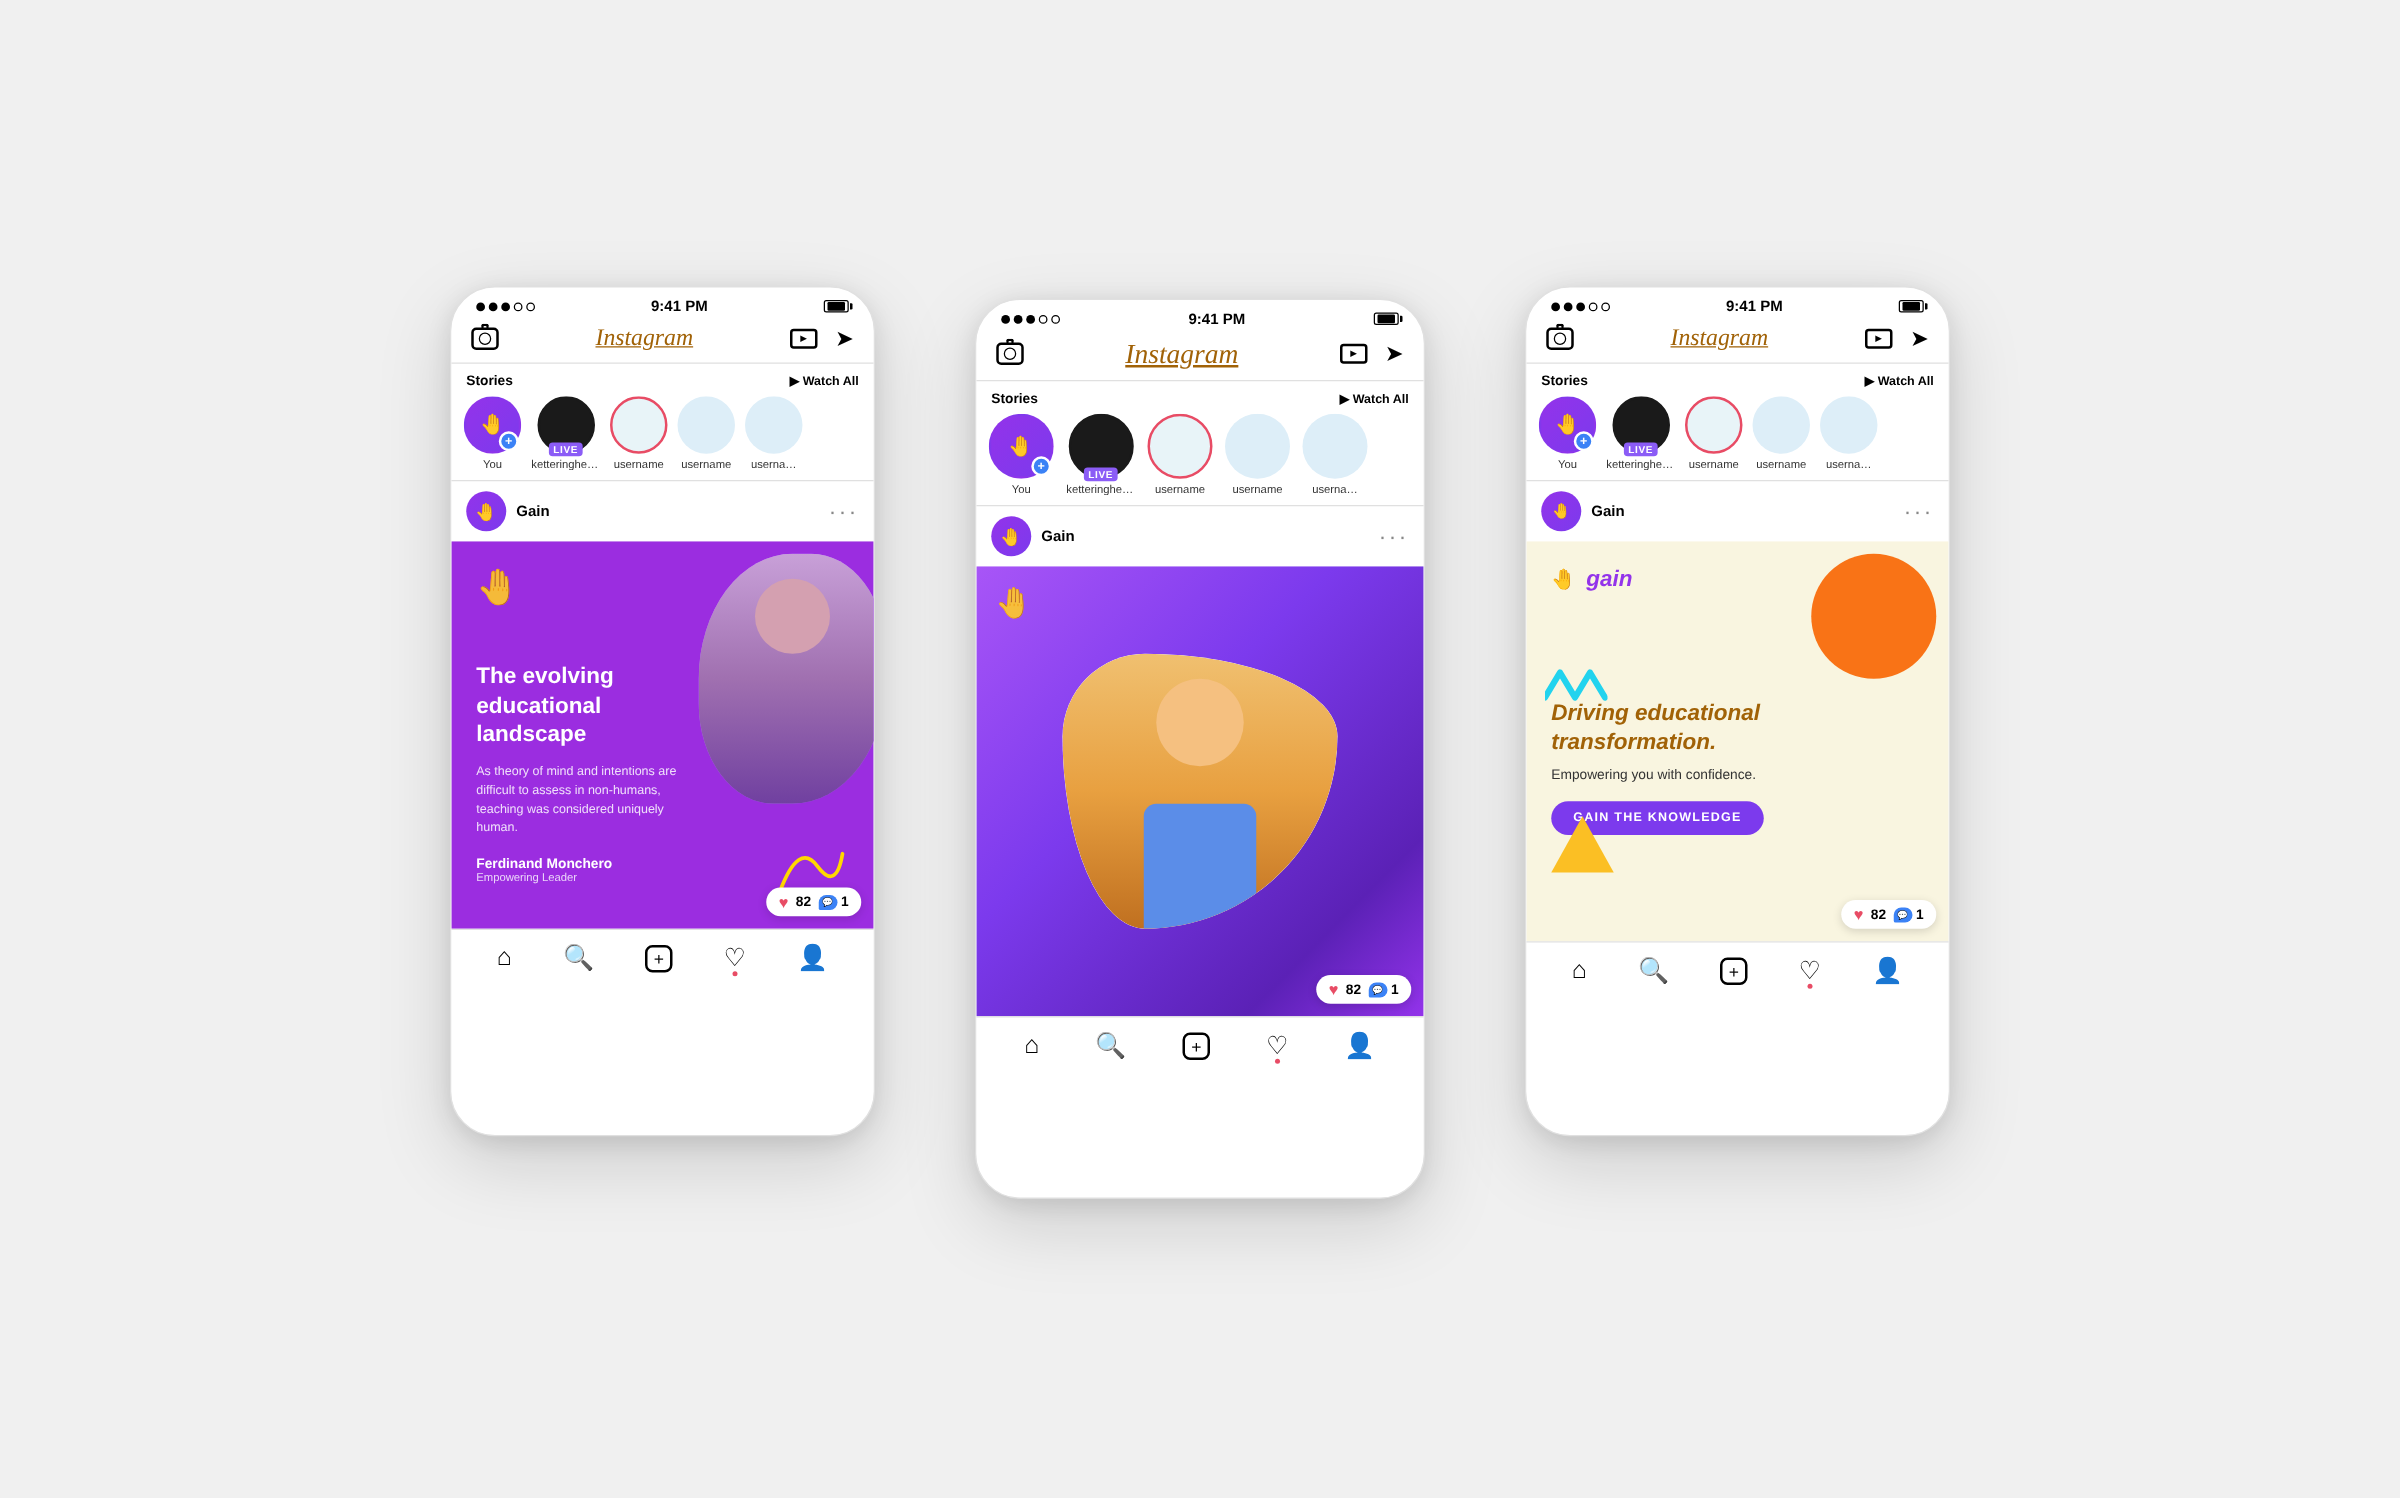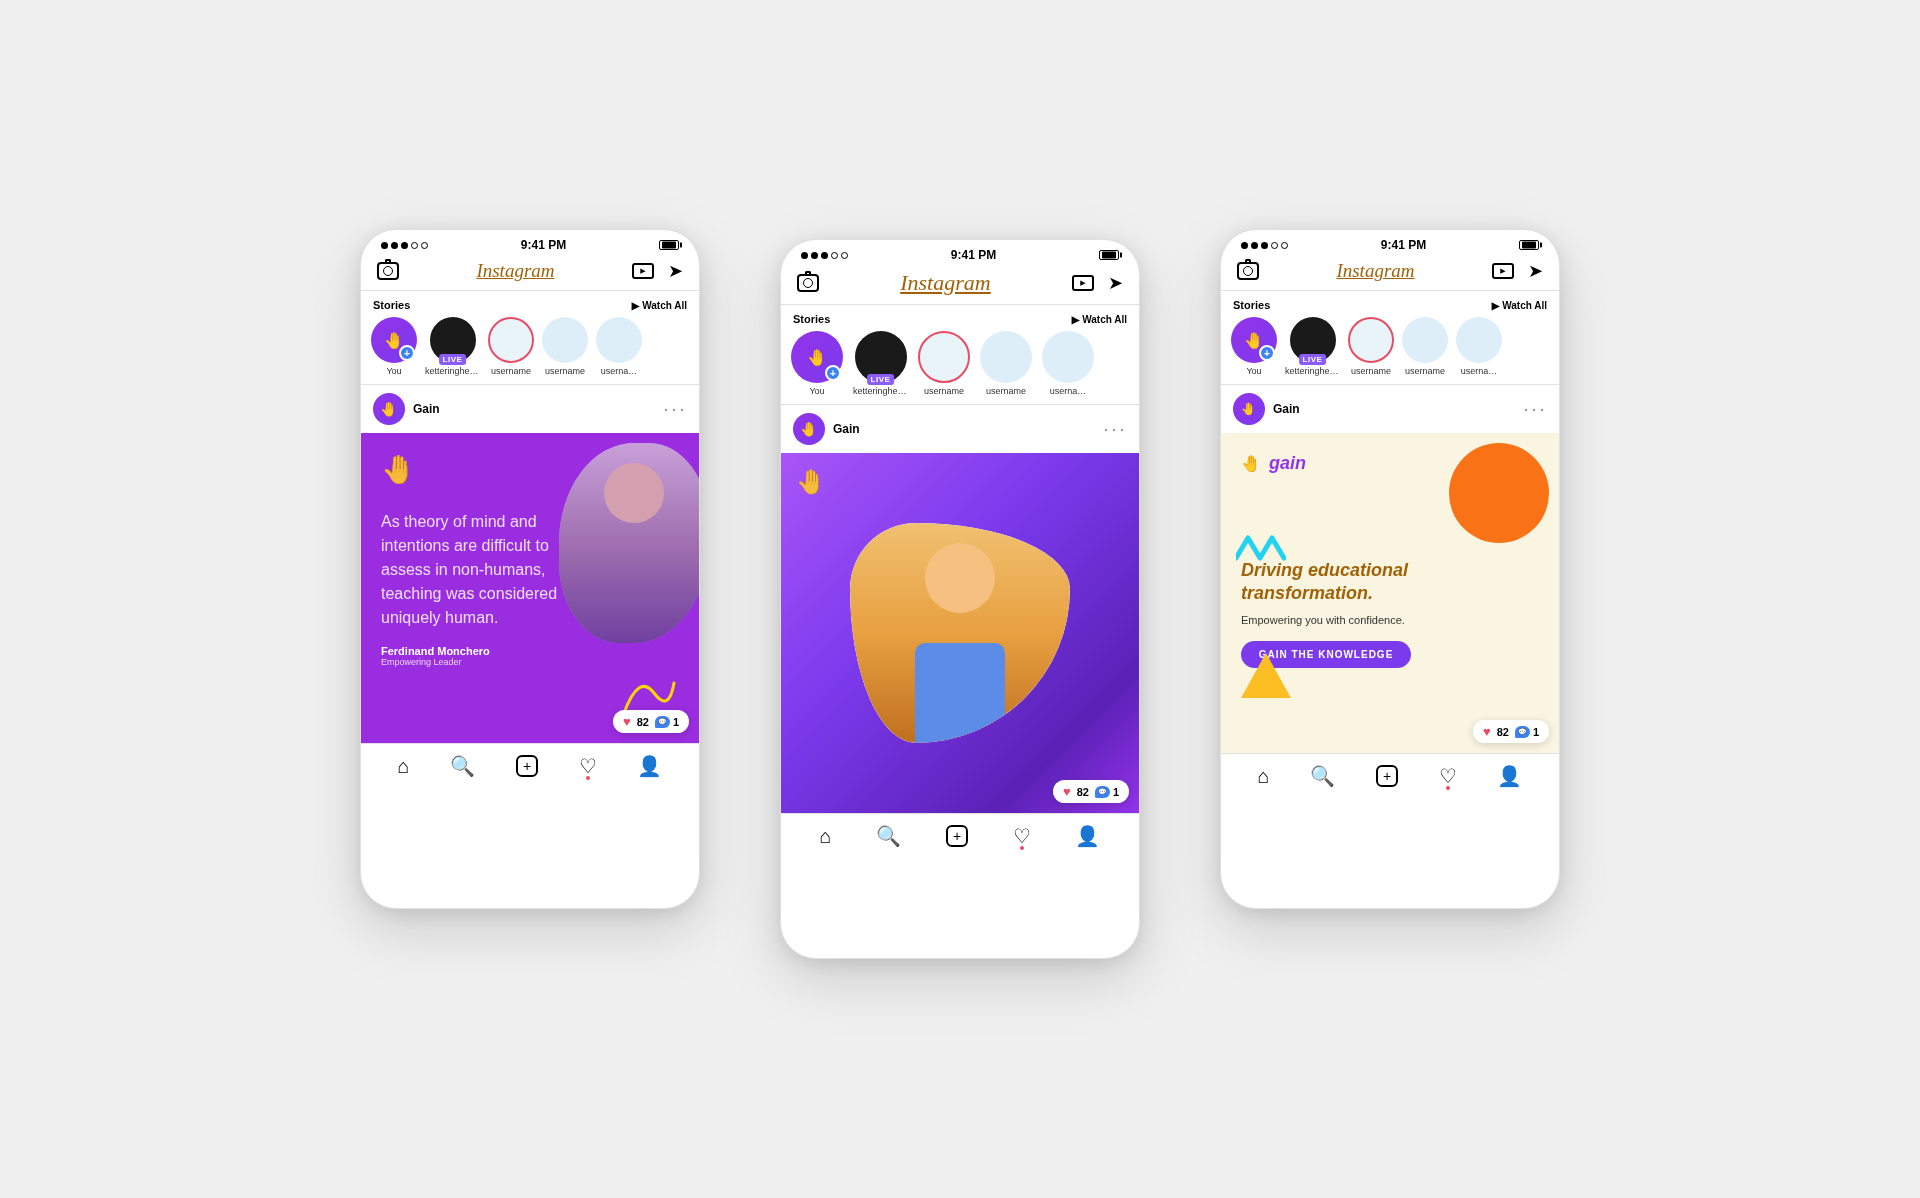--- a/index.html
+++ b/index.html
@@ -359,21 +359,21 @@
       font-size: 18px;
       font-weight: 700;
       line-height: 1.3;
       margin-top: 60px;
       margin-bottom: 10px;
       max-width: 180px;
     }
 
     .post-subtitle {
       color: rgba(255,255,255,0.85);
-      font-size: 16px;
+      font-size: 10px;
       line-height: 1.5;
       max-width: 185px;
     }
 
     .post-author-info {
       margin-top: 15px;
       color: #fff;
     }
 
     .post-author-name {
@@ -811,20 +811,21 @@
     <div class="post-image">
       <div class="post-purple">
         <span class="post-purple-hand">🤚</span>
 
         <div class="post-purple-photo">
           <div class="person-silhouette">
             <div class="person-head"></div>
           </div>
         </div>
 
+        <div class="post-title">The evolving educational landscape</div>
         <div class="post-subtitle">As theory of mind and intentions are difficult to assess in non-humans, teaching was considered uniquely human.</div>
         <div class="post-author-info">
           <div class="post-author-name">Ferdinand Monchero</div>
           <div class="post-author-role">Empowering Leader</div>
         </div>
 
         <svg class="yellow-squiggle" viewBox="0 0 60 60">
           <path d="M5 50 Q 20 10, 35 30 Q 50 50, 55 20" stroke="#FFD700" stroke-width="3" fill="none" stroke-linecap="round"></path>
         </svg>
 

